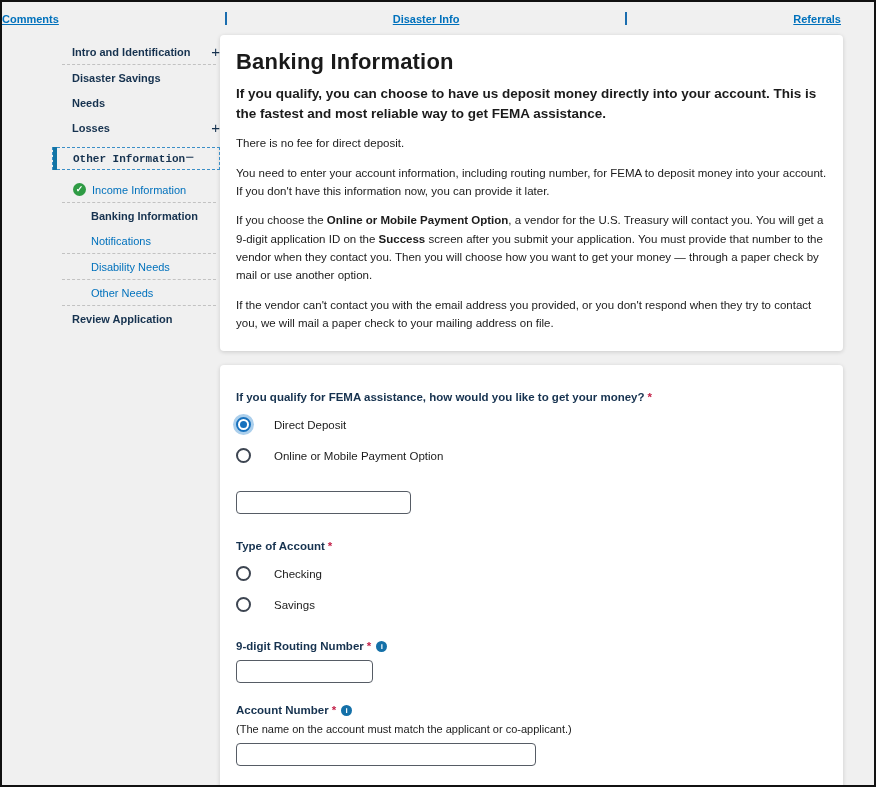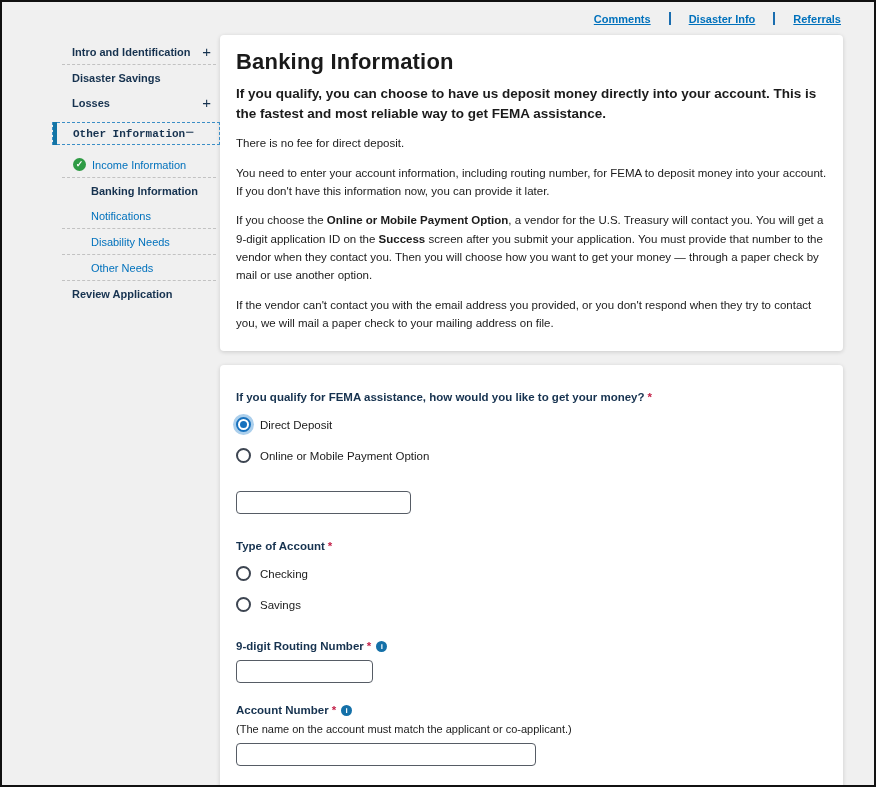--- a/index.html
+++ b/index.html
@@ -9,21 +9,21 @@
     background: #f0f0f0;
     font-family: "Liberation Sans", sans-serif;
     color: #1b1b1b;
     overflow: hidden;
   }
   
   .top-header {
     height: 33px;
     display: flex;
     align-items: center;
-    justify-content: flex-end;
+    justify-content: space-between;
     padding-right: 33px;
     gap: 18px;
   }
   .top-link {
     color: #0071bc;
     font-size: 11px;
     font-weight: 700;
     text-decoration: underline;
     cursor: pointer;
   }
@@ -33,21 +33,21 @@
   .layout { display: flex; }
   .sidebar { flex: 0 0 218px; padding-left: 50px; padding-top: 4px; }
   .content { flex: 1; margin-right: 31px; }
 
   
   .s-item {
     height: 25px;
     display: flex;
     align-items: center;
     justify-content: space-between;
-    padding: 0 9px 0 20px;
+    padding: 0 0 0 20px;
     color: #16324f;
     font-size: 11px;
     font-weight: 700;
     cursor: pointer;
   }
   .expand { font-size: 15px; font-weight: 400; color: #16324f; line-height: 1; }
   .s-div { border-top: 1px dashed #c2c2c2; margin: 0 4px 0 10px; }
   .s-active {
     position: relative;
     height: 23px;
@@ -100,21 +100,21 @@
     max-width: 600px;
   }
   .para { margin-top: 11px; font-size: 11.5px; line-height: 1.6; color: #1b1b1b; max-width: 600px; }
   .para b { font-weight: 700; }
 
   
   .card-form { margin-top: 14px; padding: 26px 16px 30px; height: 456px; }
   .f-label { font-size: 11.5px; font-weight: 700; color: #16324f; }
   .req { color: #c32148; font-weight: 700; margin-left: 3px; }
   .f-group { margin-bottom: 0; }
-  .radio-row { display: flex; align-items: center; gap: 9px; margin-top: 13px; height: 18px; }
+  .radio-row { display: flex; align-items: center; gap: 23px; margin-top: 13px; height: 18px; }
   .radio {
     width: 15px; height: 15px; border: 2px solid #3d4551; border-radius: 50%;
     background: #fff; flex: 0 0 15px; cursor: pointer; position: relative;
   }
   .radio.selected {
     border-color: #1771bd;
     box-shadow: 0 0 0 3px #abcfec;
   }
   .radio.selected::after {
     content: ''; position: absolute; inset: 2px; border-radius: 50%; background: #1771bd;
@@ -161,20 +161,23 @@
   <nav class="sidebar">
     <div class="s-item">
       <span>Intro and Identification</span>
       <span class="expand">+</span>
     </div>
     <div class="s-div"></div>
     <div class="s-item">
       <span>Disaster Savings</span>
     </div>
     <div class="s-item">
+      <span>Needs</span>
+    </div>
+    <div class="s-item">
       <span>Losses</span>
       <span class="expand">+</span>
     </div>
     <div class="s-active">
       <span class="bar"></span>
       <span>Other Information</span>
       <span class="expand">−</span>
     </div>
     <div class="s-sub with-icon">
       <span class="check-badge">✓</span>

